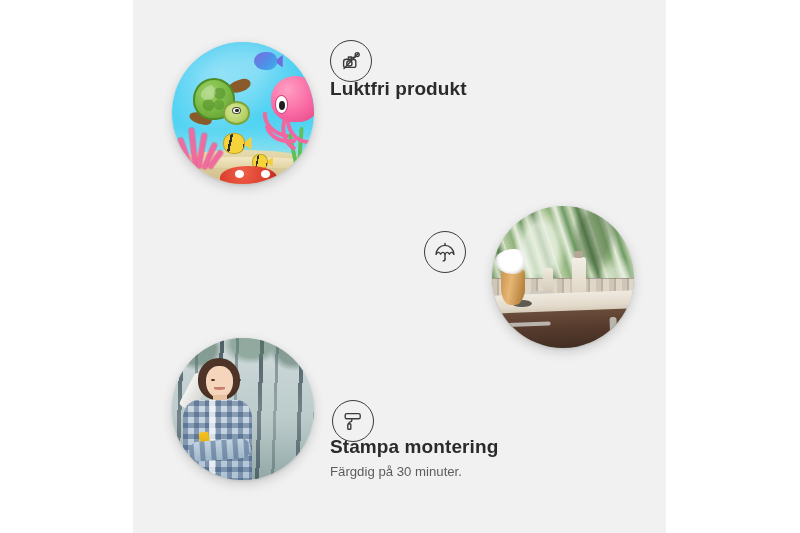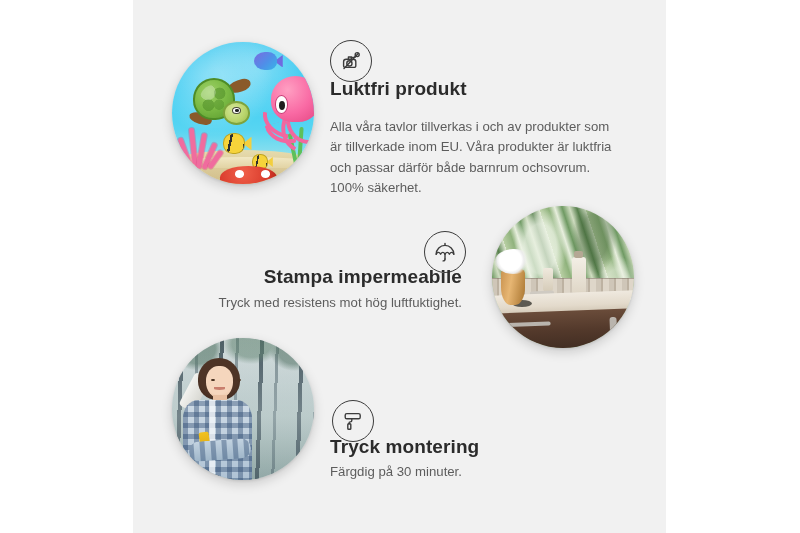--- a/index.html
+++ b/index.html
@@ -341,21 +341,21 @@
   #icon-water  { left: 424px; top: 231px; }
   #icon-mount  { left: 332px; top: 400px; }
 
   
   .block { position: absolute; }
   .block h2 {
     font-size: 19px;
     font-weight: 700;
     color: #2b2b2b;
     letter-spacing: .1px;
-    margin-bottom: 17px;
+    margin-bottom: 7px;
     line-height: 1.18;
   }
   .block p {
     font-size: 13.2px;
     line-height: 1.52;
     color: #5d5d5d;
     font-weight: 400;
   }
 
   #block-odor  { left: 330px; top: 78px;  width: 290px; text-align: left; }
@@ -479,26 +479,21 @@
   <div class="icon-circle" id="icon-mount">
     <svg width="26" height="26" viewBox="0 0 26 26" fill="none" stroke="#3c3c3c" stroke-width="1.4" stroke-linecap="round" stroke-linejoin="round">
       <rect x="5.2" y="5.6" width="15.0" height="5.2" rx="1.6"></rect>
       <path d="M11.8 10.8 v1.8 a1.3 1.3 0 0 1 -1.3 1.3 h-0.2 a1.3 1.3 0 0 0 -1.3 1.3 v0.8"></path>
       <rect x="7.8" y="15.8" width="3.0" height="5.4" rx="0.8"></rect>
     </svg>
   </div>
 
   <div class="block" id="block-odor">
     <h2>Luktfri produkt</h2>
-    <p>Alla våra tavlor tillverkas i och av produkter som är tillverkade inom EU. Våra produkter är luktfria och passar därför både barnrum ochsovrum. 100% säkerhet.</p>
-  </div>
-
-  <div class="block" id="block-water">
-    <h2>Stampa impermeabile</h2>
-    <p>Tryck med resistens mot hög luftfuktighet.</p>
-  </div>
+  </div>
+
 
   <div class="block" id="block-mount">
-    <h2>Tryck montering</h2>
+    <h2>Stampa montering</h2>
     <p>Färgdig på 30 minuter.</p>
   </div>
 
 </div>
 
 </body></html>

